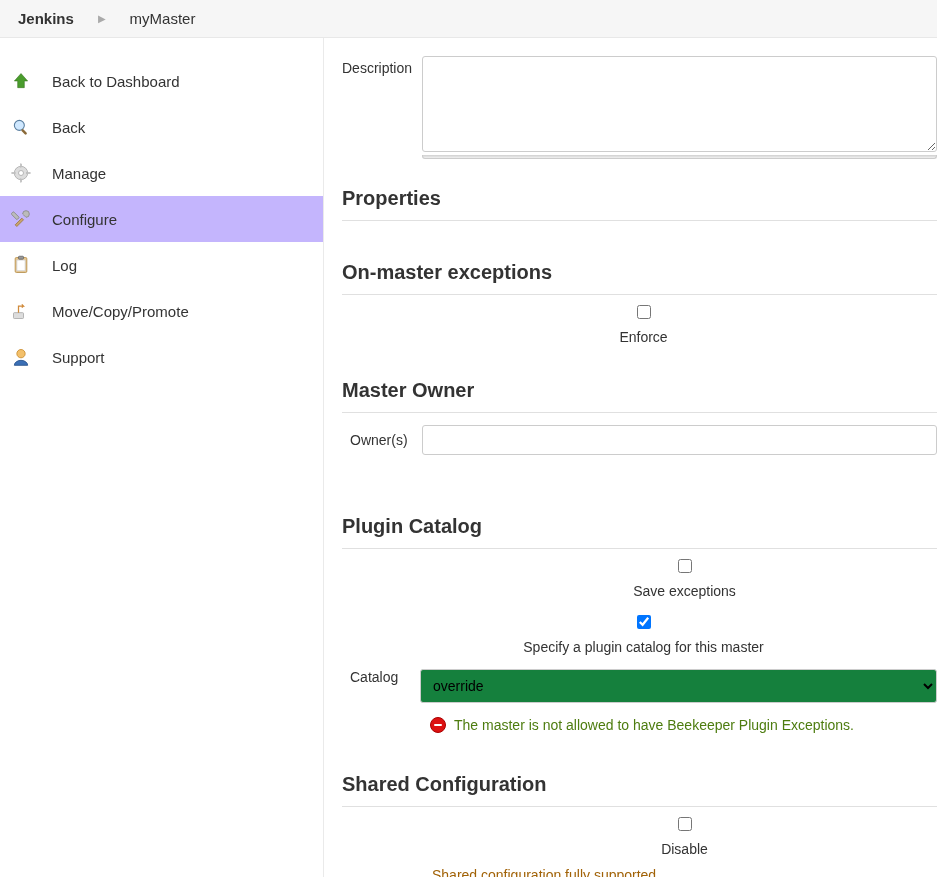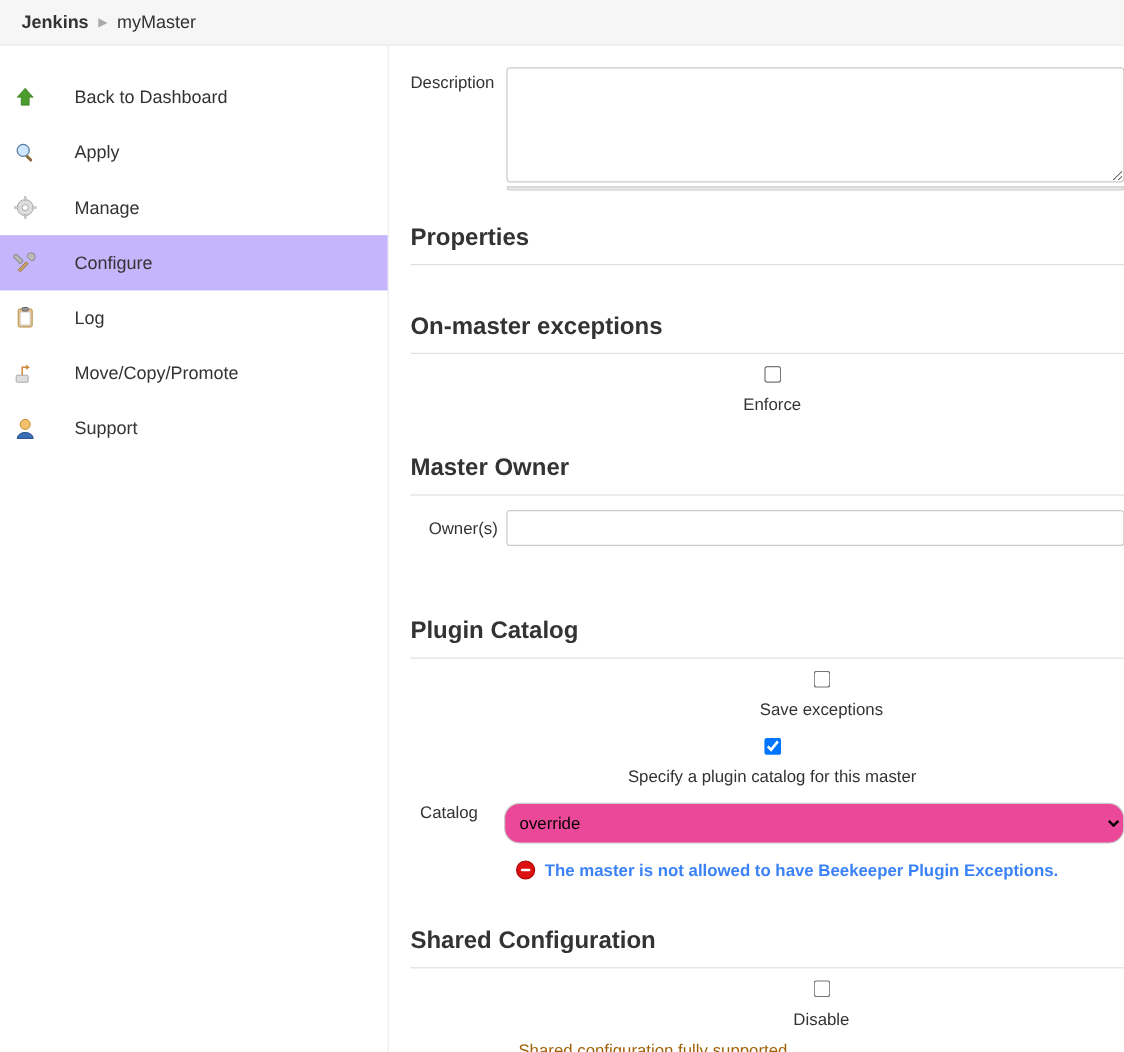--- a/index.html
+++ b/index.html
@@ -1,54 +1,54 @@
 <!DOCTYPE html>
 <html><head>
 <meta charset="utf-8">
 <style>
 * { box-sizing: border-box; margin: 0; padding: 0; }
 body { font-family: -apple-system, BlinkMacSystemFont, "Segoe UI", Helvetica, Arial, sans-serif; font-size: 14px; color: #333; background: #fff; }
 
-.breadcrumb-bar { background: #f6f6f6; border-bottom: 1px solid #e8e8e8; padding: 10px 18px; display: flex; align-items: center; gap: 8px; }
+.breadcrumb-bar { background: #f6f6f6; border-bottom: 1px solid #e8e8e8; padding: 10px 18px; display: flex; align-items: center; gap: 24px; }
 .breadcrumb-bar a { color: #333; text-decoration: none; font-size: 15px; }
 .breadcrumb-bar a.first { font-weight: 700; }
 .breadcrumb-sep { color: #aaa; font-size: 10px; }
 
 .page-body { display: flex; }
 
 .sidebar { width: 324px; border-right: 1px solid #eaeaea; padding-top: 20px; }
-.task { display: flex; align-items: center; gap: 30px; padding: 12px 10px 12px 10px; cursor: pointer; }
+.task { display: flex; align-items: center; gap: 20px; padding: 12px 10px 12px 10px; cursor: pointer; }
 .task.active { background: #c4b5fd; }
 .task .label { font-size: 15px; color: #333; }
 .task .ico { width: 22px; height: 22px; display: flex; align-items: center; justify-content: center; }
 
 .main { flex: 1; padding: 18px 0 30px 18px; }
 
 .form-row { display: flex; align-items: flex-start; margin-bottom: 8px; }
 .form-row .lbl { width: 80px; padding-top: 4px; font-size: 14px; }
 .form-row .fld { flex: 1; }
 textarea.desc { width: 100%; height: 96px; border: 1px solid #ccc; border-radius: 3px; padding: 4px; font-family: inherit; font-size: 14px; resize: vertical; }
 textarea.desc + .shadow { height: 4px; background: linear-gradient(#d0d0d0, #f0f0f0); border: 1px solid #ccc; border-top: none; border-radius: 0 0 3px 3px; }
 
 h2.section-title { font-size: 20px; font-weight: 700; margin: 28px 0 0 0; padding-bottom: 10px; border-bottom: 1px solid #e0e0e0; }
 
 .cb-row { display: flex; align-items: center; gap: 10px; padding: 10px 0 6px 8px; flex-direction: column; }
 .cb-row.indented { padding-left: 90px; }
 input[type=checkbox] { width: 14px; height: 14px; }
 
 .owner-row { display: flex; align-items: center; margin-top: 12px; }
-.owner-row .lbl { width: 80px; text-align: center; }
+.owner-row .lbl { width: 80px; }
 .owner-row input { flex: 1; height: 30px; border: 1px solid #ccc; border-radius: 3px; padding: 0 6px; font-size: 14px; }
 
 .catalog-row { display: flex; margin-top: 8px; }
 .catalog-row .lbl { width: 78px; padding-left: 8px; }
-.catalog-select { flex: 1; height: 34px; border: 1px solid #ccc; border-radius: 13px; padding: 4px 8px; font-size: 14px; background: #ec4899; }
+.catalog-select { flex: 1; height: 34px; border: 1px solid #ccc; border-radius: 3px; padding: 4px 8px; font-size: 14px; background: #15803d; }
 
 .error-row { display: flex; align-items: center; gap: 8px; margin: 14px 0 0 88px; }
-.error-row .msg { color: #3b82f6; font-weight: 700; font-size: 14px; }
+.error-row .msg { color: #4d7c0f; font-weight: 400; font-size: 14px; }
 .err-icon { width: 16px; height: 16px; border-radius: 50%; background: #d11; display: flex; align-items: center; justify-content: center; position: relative; border:1px solid #a00; }
 .err-icon::after { content: ""; width: 8px; height: 2.5px; background: #fff; border-radius: 1px; }
 
 .help-text { padding-left: 90px; margin-top: 4px; font-size: 14px; color: #a16207; }
 
 .buttons { display: flex; gap: 8px; margin-top: 26px; flex-direction: column; }
 .btn { padding: 8px 18px; font-size: 14px; border-radius: 4px; cursor: pointer; }
 .btn-primary { background: #063f73; color: #fff; border: 1px solid #063f73; font-weight: 600; }
 .btn-secondary { background: #fff; color: #000000; border: 1px solid #bbb; }
 
@@ -77,21 +77,21 @@
       <span class="label">Back to Dashboard</span>
     </div>
 
     <div class="task">
       <span class="ico">
         <svg viewBox="0 0 24 24">
             <circle cx="10" cy="10" r="6" fill="#cfe8ff" stroke="#5a7fa0" stroke-width="1.3"></circle>
             <rect x="14" y="14" width="8" height="3" rx="1.5" transform="rotate(45 14 14)" fill="#8a6a3a"></rect>
           </svg>
       </span>
-      <span class="label">Apply</span>
+      <span class="label">Back</span>
     </div>
 
     <div class="task">
       <span class="ico">
         <svg viewBox="0 0 24 24">
             <circle cx="12" cy="12" r="8" fill="#ddd" stroke="#aaa"></circle>
             <circle cx="12" cy="12" r="3" fill="#fff" stroke="#aaa"></circle>
             <g fill="#ccc" stroke="#aaa" stroke-width="0.4">
               <rect x="11" y="1" width="2" height="4"></rect>
               <rect x="11" y="19" width="2" height="4"></rect>

